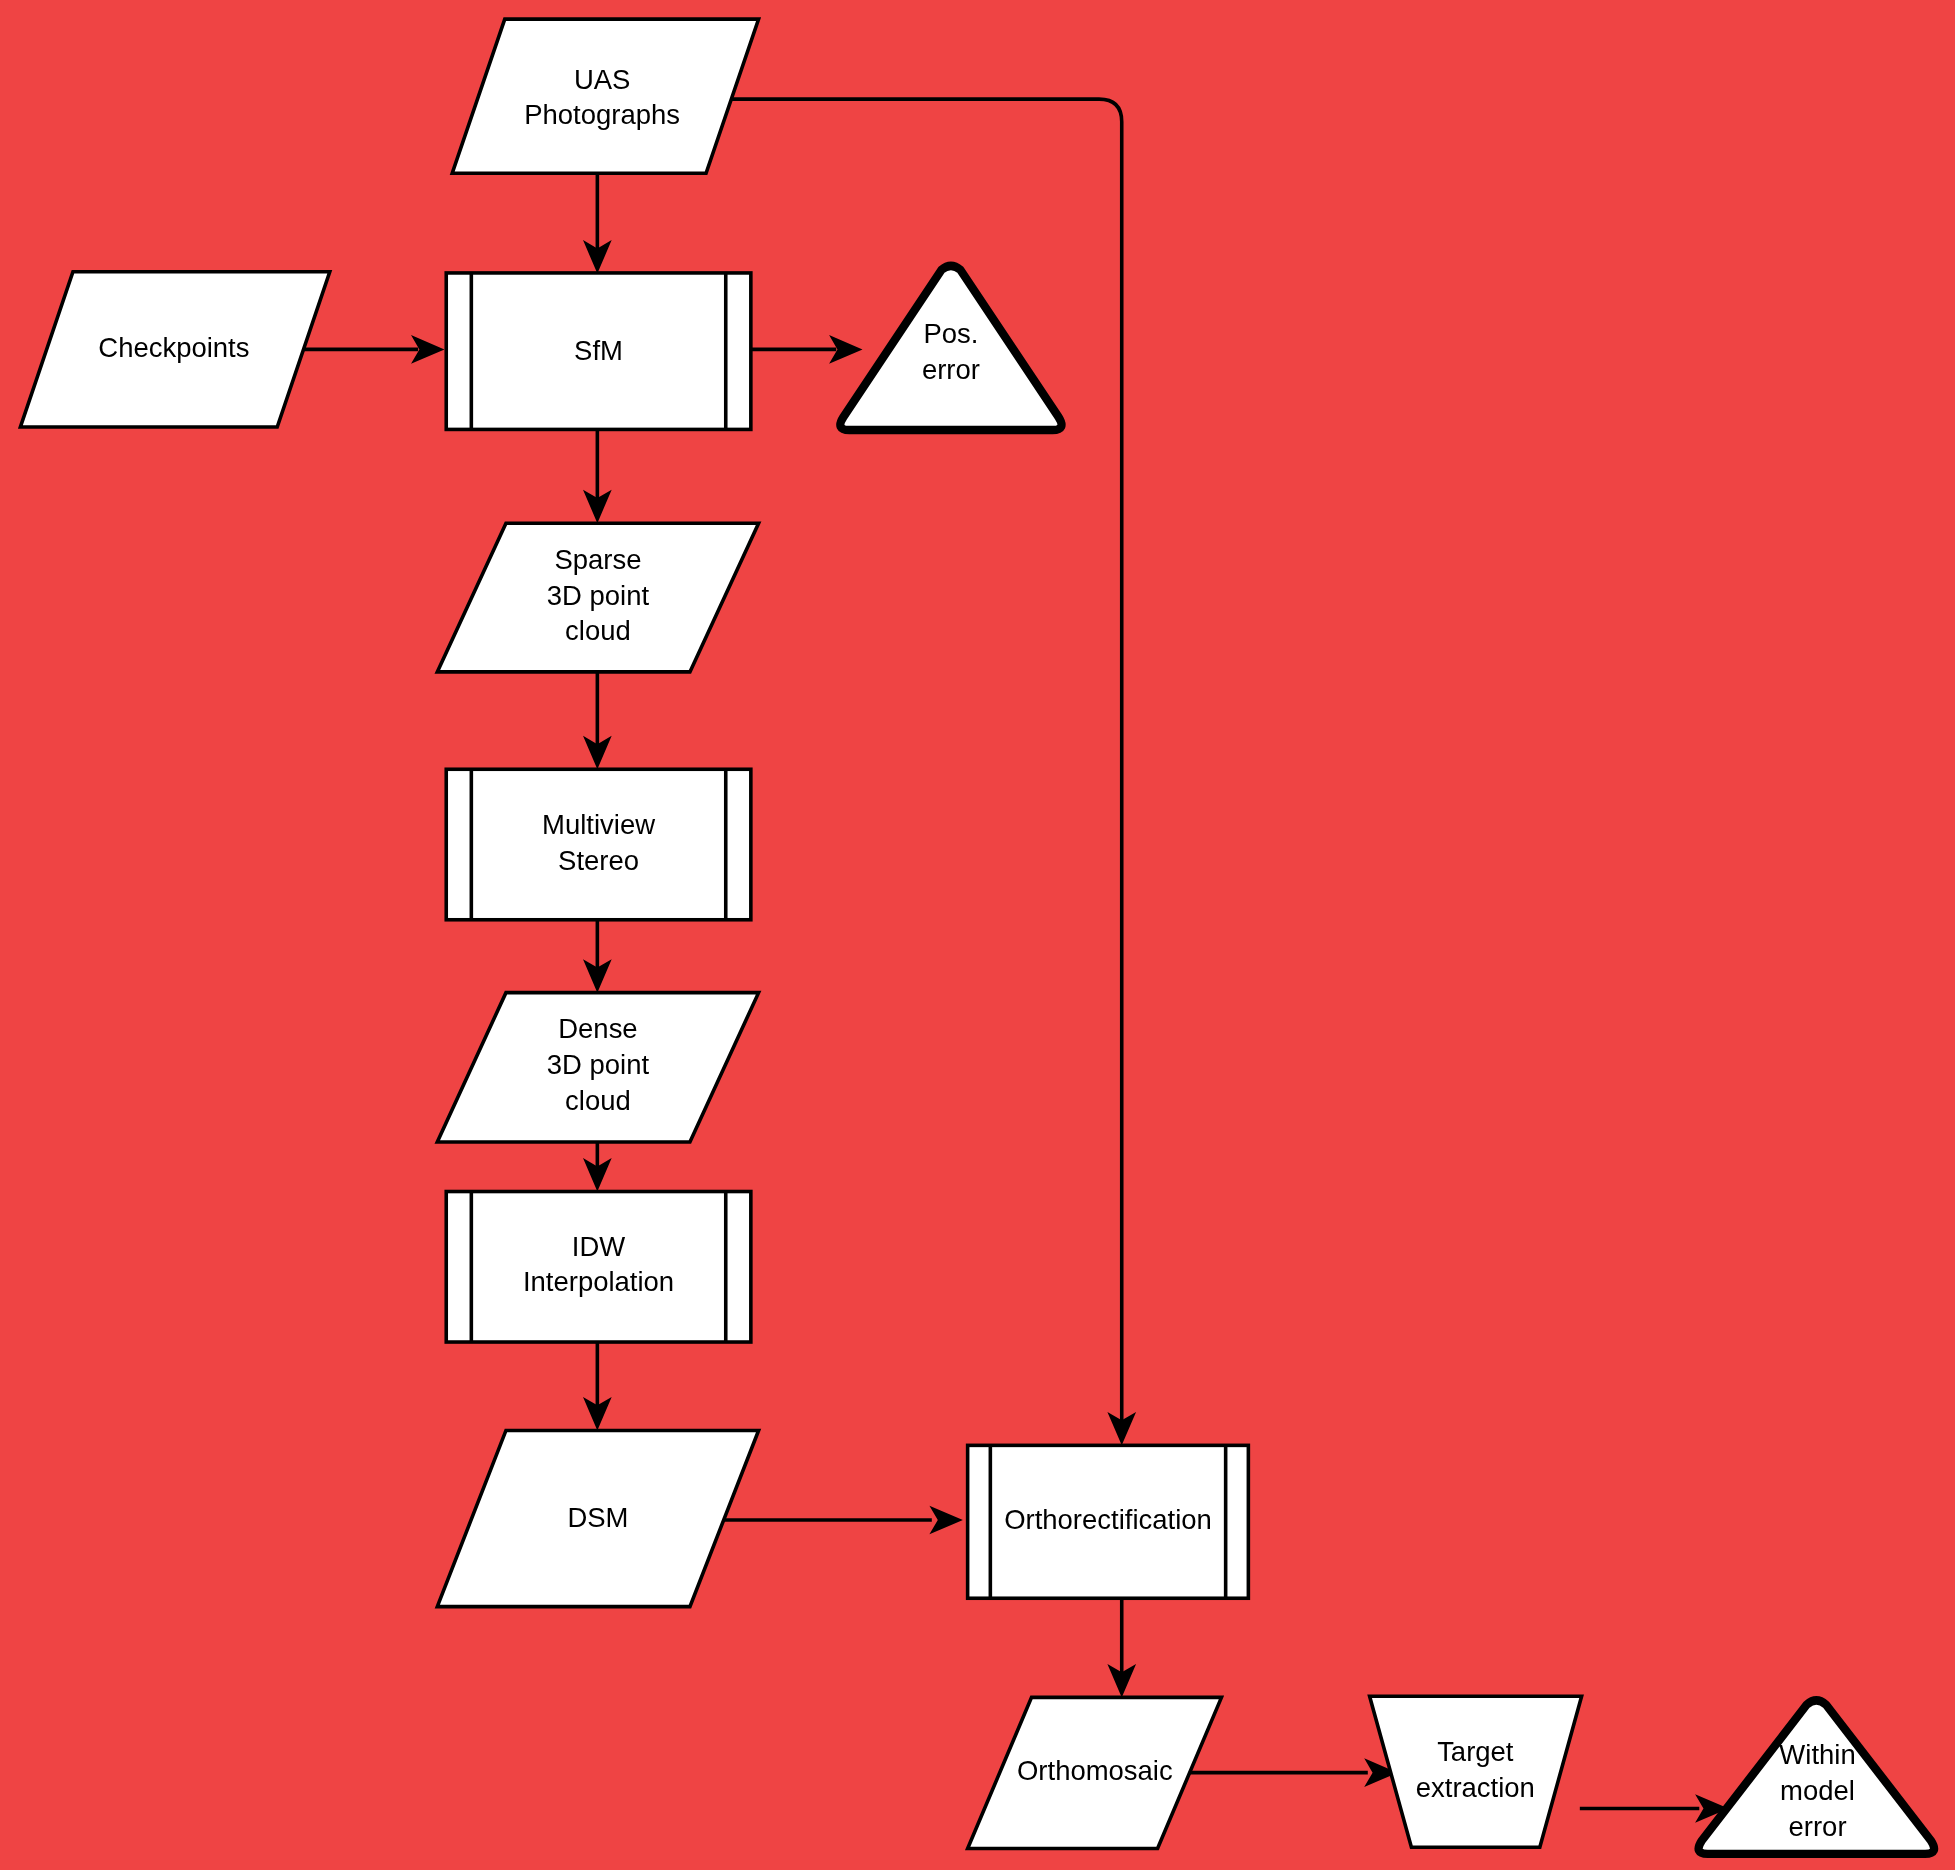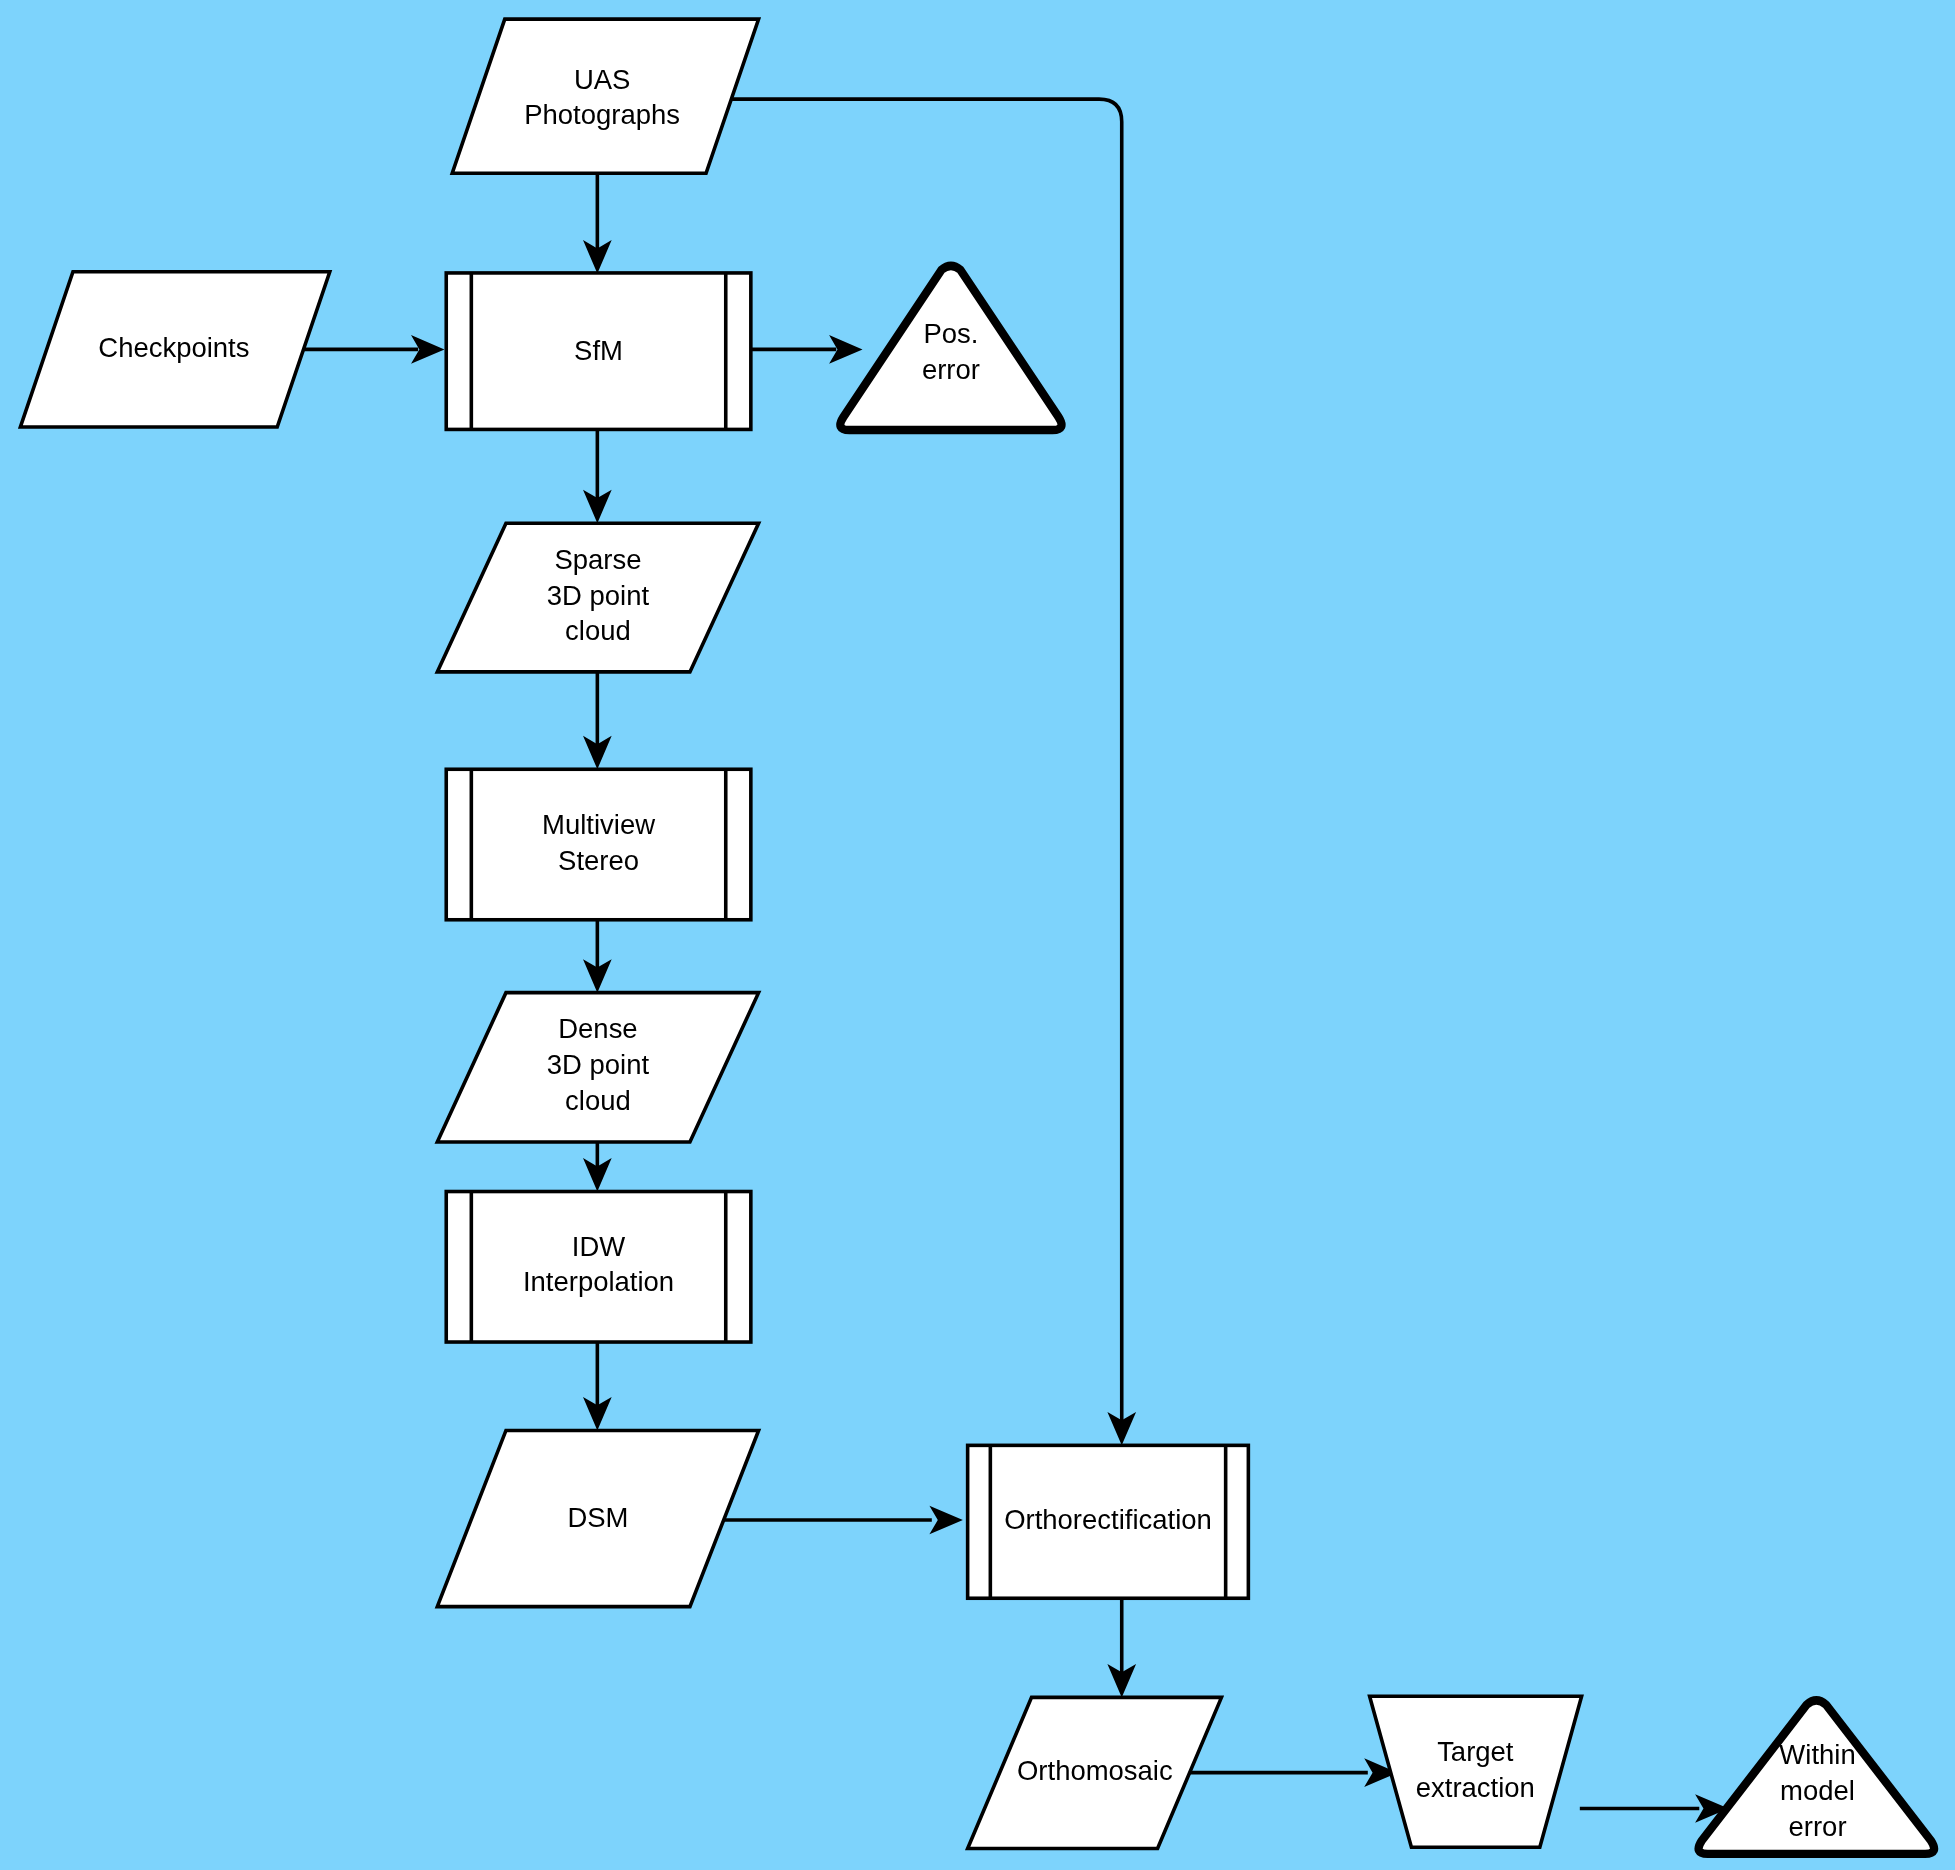--- a/index.html
+++ b/index.html
@@ -4,21 +4,21 @@
 <style>
   html, body {
     margin: 0;
     padding: 0;
     background: #ffffff;
   }
   #diagram-root {
     position: relative;
     width: 1955px;
     height: 1870px;
-    background: #7dd3fc;
+    background: #ef4444;
     font-family: "Liberation Sans", sans-serif;
   }
   svg.flow {
     display: block;
     width: 1955px;
     height: 1870px;
   }
   .shape-stroke {
     stroke: #000000;
     stroke-width: 6;

